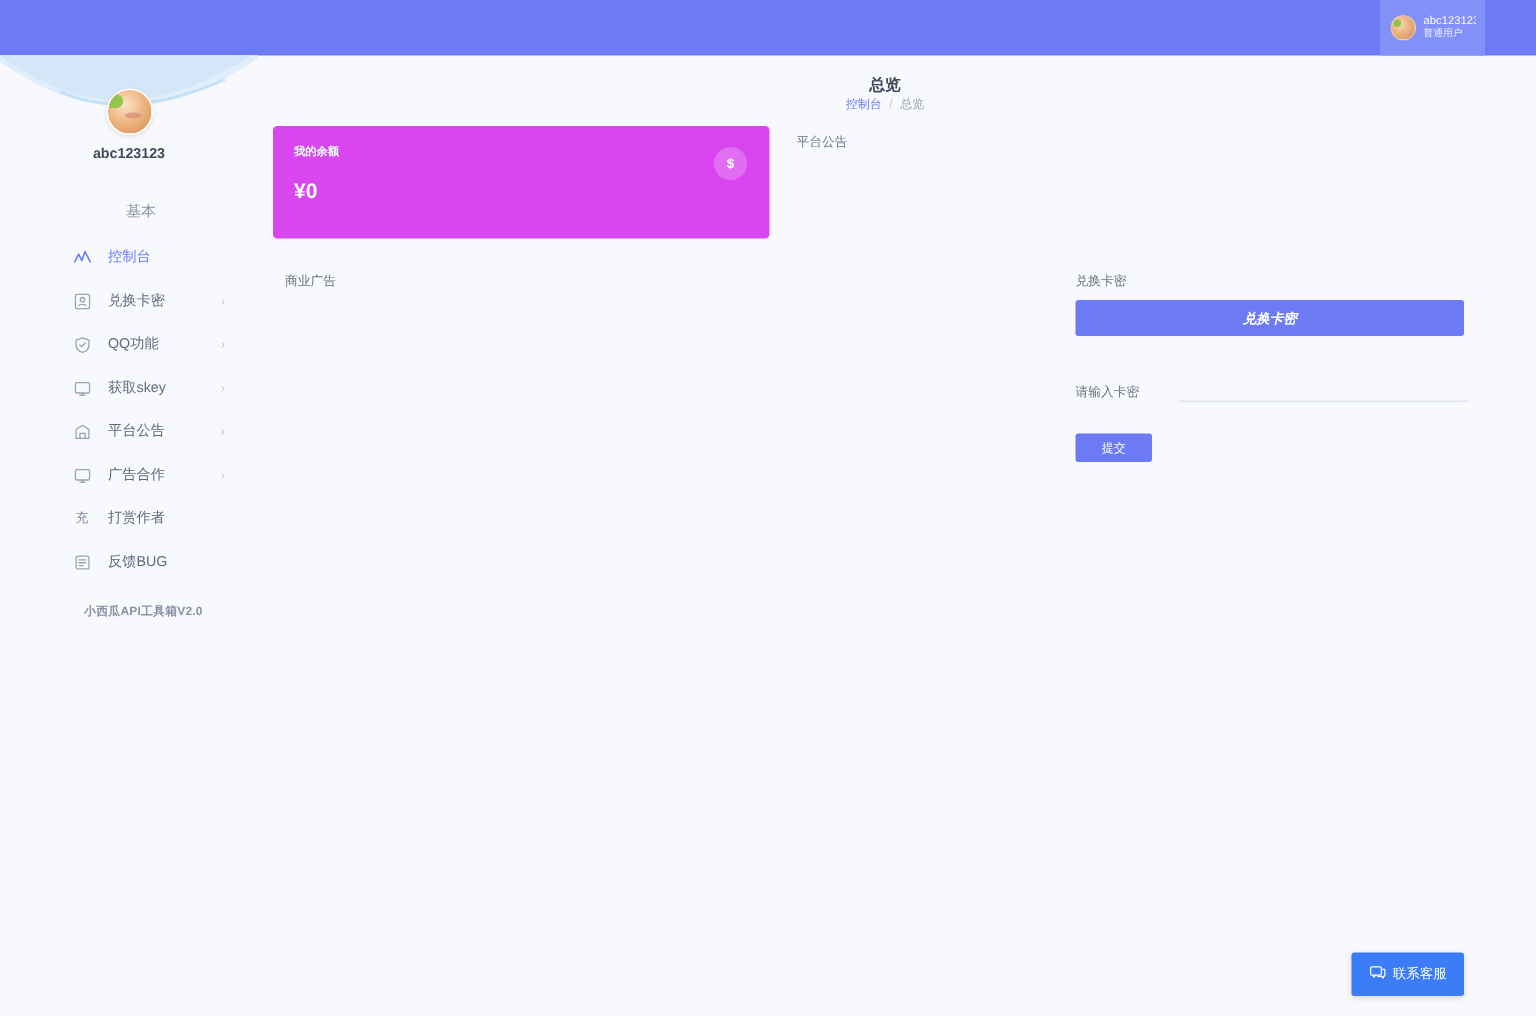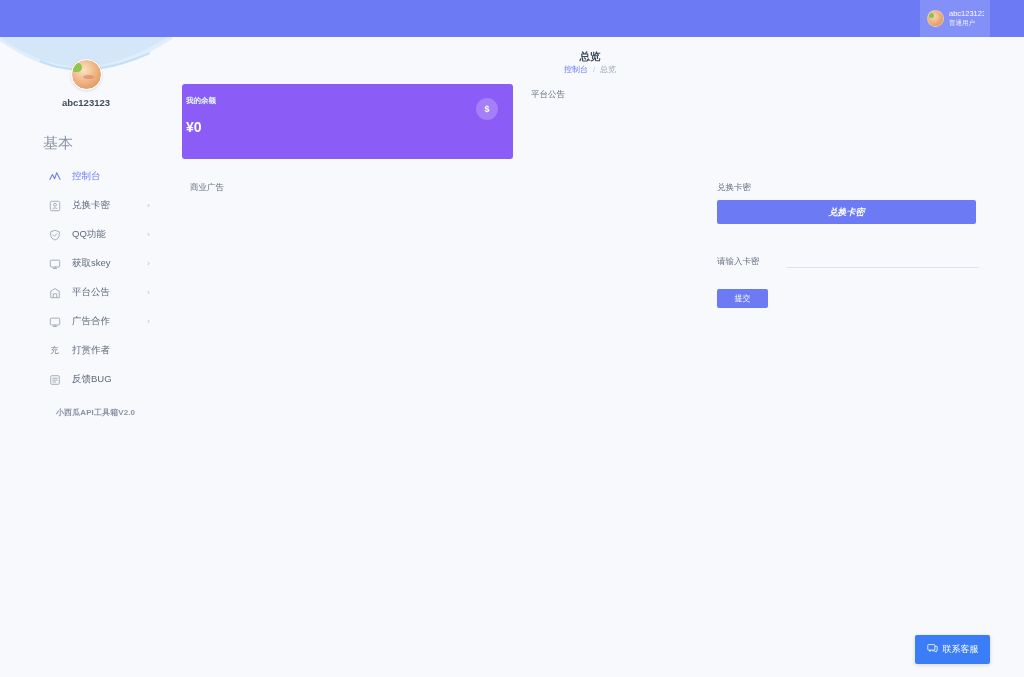--- a/index.html
+++ b/index.html
@@ -121,25 +121,26 @@
   .profile-name {
     position: absolute;
     top: 60px; left: 0; right: 0;
     text-align: center;
     font-size: 9.5px;
     font-weight: bold;
     color: #3f4a5a;
   }
 
   .menu-section {
-    font-size: 15px;
+    font-size: 10px;
     color: #8b93a5;
     padding: 0 0 0 43px;
     margin-top: 2px;
     margin-bottom: 9px;
+    margin-left: 41px;
   }
   .menu-item {
     height: 29px;
     display: flex;
     align-items: center;
     padding-left: 48px;
     padding-right: 22px;
     font-size: 9.5px;
     color: #5f6a7d;
     position: relative;
@@ -207,24 +208,24 @@
   .bc-sep { color: #c2c8d4; }
   .bc-current { color: #98a0b0; }
 
   .row-1 {
     display: flex;
     padding: 9px 0 0 10px;
   }
   .balance-card {
     width: 331px;
     height: 75px;
-    background: #8b5cf6;
+    background: #d946ef;
     border-radius: 3px;
     position: relative;
-    padding: 12px 4px;
+    padding: 12px 14px;
   }
   .balance-label {
     font-size: 7.5px;
     color: #e6fff5;
     font-weight: bold;
   }
   .balance-value {
     margin-top: 13px;
     font-size: 14px;
     font-weight: bold;
@@ -322,21 +323,21 @@
     border-radius: 2px;
     color: #ffffff;
     font-size: 8px;
     cursor: pointer;
     font-family: "Liberation Sans", sans-serif;
   }
 
   
   .support-btn {
     position: absolute;
-    right: 34px;
+    right: 48px;
     bottom: 13px;
     width: 75px;
     height: 29px;
     background: #3b7df6;
     border: none;
     border-radius: 2px;
     color: #ffffff;
     font-size: 9px;
     display: flex;
     align-items: center;

